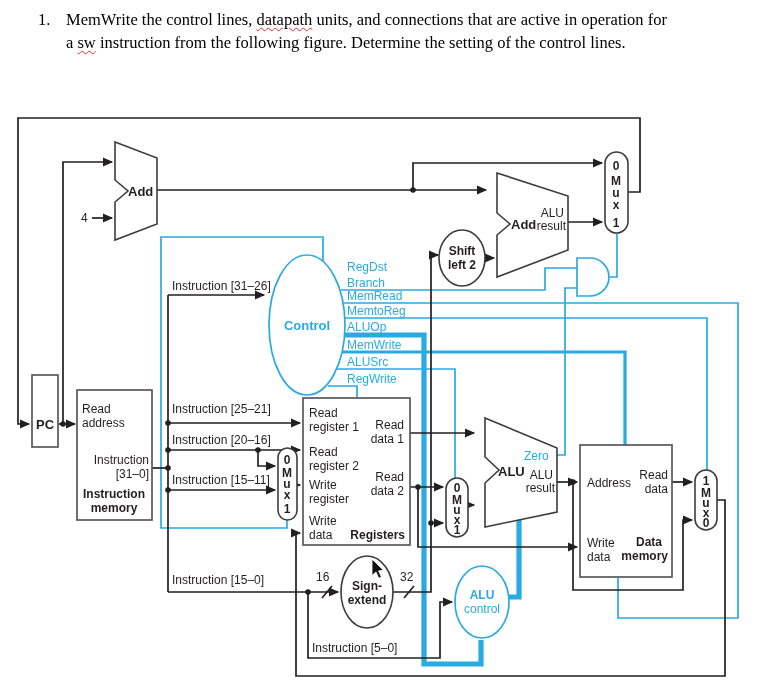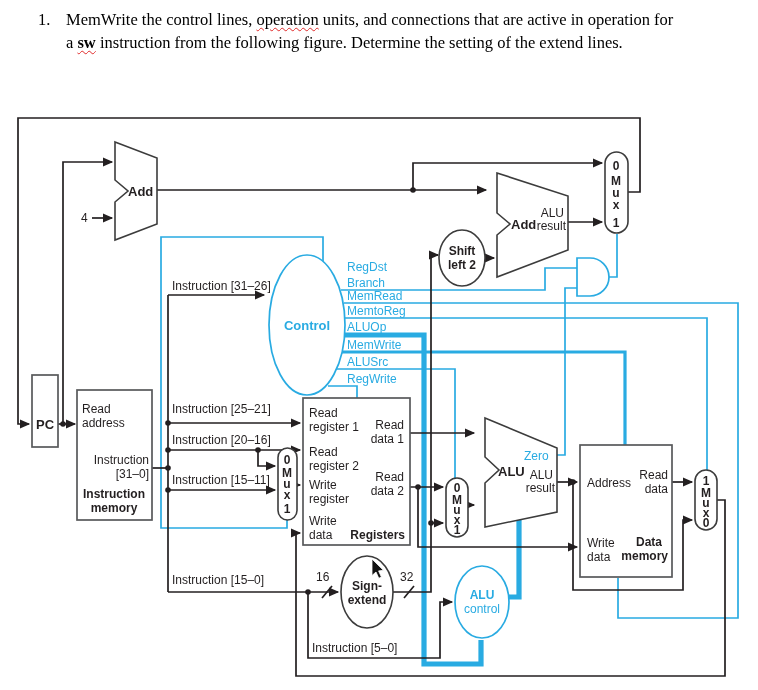--- a/index.html
+++ b/index.html
@@ -5,21 +5,21 @@
   html,body{margin:0;padding:0;background:#ffffff;}
   #page{position:relative;width:758px;height:690px;background:#ffffff;overflow:hidden;
         font-family:"Liberation Sans",sans-serif;color:#231f20;}
   
   #question{position:absolute;left:38px;top:8px;width:706px;
             font-family:"Liberation Serif",serif;font-size:16.5px;line-height:23px;color:#000;}
   #question .qrow{display:flex;}
   #question .qnum{width:28px;flex:0 0 28px;}
   .squiggle{text-decoration:underline;text-decoration-style:wavy;text-decoration-color:#e02b2b;
             text-decoration-thickness:1px;text-underline-offset:2px;}
-  .swword{font-weight:bold;}
+  .swword{font-weight:normal;}
   
   svg{position:absolute;left:0;top:0;}
   .wire{fill:none;stroke:#231f20;stroke-width:1.7;}
   .ctl{fill:none;stroke:#29abe2;stroke-width:1.7;}
   .ctl-med{fill:none;stroke:#29abe2;stroke-width:3.2;}
   .ctl-thick{fill:none;stroke:#29abe2;stroke-width:5.2;}
   .blk{fill:#ffffff;stroke:#58595b;stroke-width:1.7;}
   .blk-dark{fill:#ffffff;stroke:#3c3c3c;stroke-width:1.6;}
   .oval-cyan{fill:#ffffff;stroke:#29abe2;stroke-width:1.7;}
   .dot{fill:#231f20;stroke:none;}
@@ -32,22 +32,22 @@
 </style>
 </head>
 <body>
 
 <div id="page">
 
   <div id="question">
     <div class="qrow">
       <span class="qnum">1.</span>
       <span>
-        <span>MemWrite the control lines, </span><span class="squiggle">operation</span><span> units, and connections that are active in operation for</span><br>
-        <span>a </span><span class="swword squiggle">sw</span><span> instruction from the following figure. Determine the setting of the extend lines.</span>
+        <span>MemWrite the control lines, </span><span class="squiggle">datapath</span><span> units, and connections that are active in operation for</span><br>
+        <span>a </span><span class="swword squiggle">sw</span><span> instruction from the following figure. Determine the setting of the control lines.</span>
       </span>
     </div>
   </div>
 
   <svg width="758" height="690" viewBox="0 0 758 690">
     <defs>
       <marker id="ah" markerWidth="8" markerHeight="8" refX="5.5" refY="2.75" orient="auto">
         <path d="M0,0 L6.2,2.75 L0,5.5 Z" fill="#231f20"></path>
       </marker>
     </defs>

